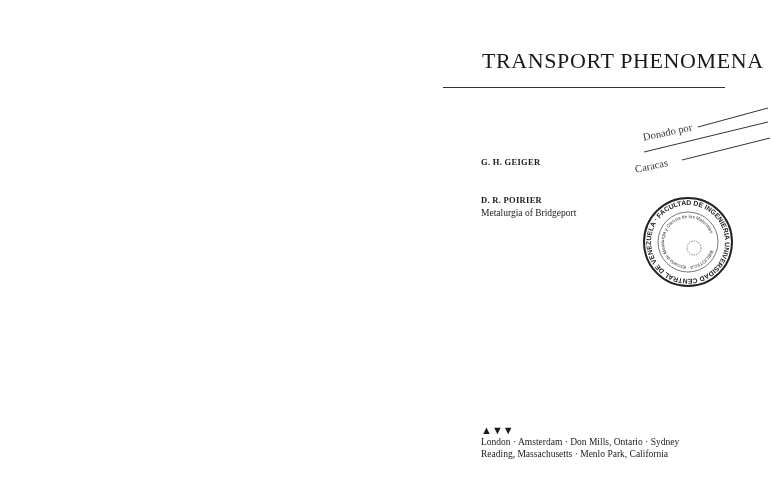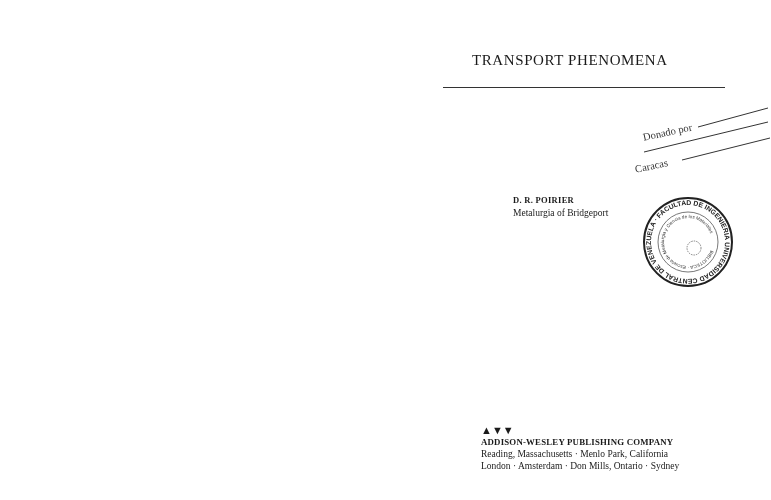--- a/index.html
+++ b/index.html
@@ -1,23 +1,23 @@
 <!DOCTYPE html>
 <html><head>
 <meta charset="utf-8">
 <style>
   html, body { margin:0; padding:0; background:#fff; }
   body { width:771px; height:500px; position:relative; overflow:hidden;
          font-family:"Liberation Serif","DejaVu Serif",serif; color:#1a1a1a; }
-  .title { position:absolute; left:472px; top:52px; font-size:15px; line-height:17px; letter-spacing:0.6px; }
+  .title { position:absolute; left:482px; top:52px; font-size:22px; line-height:17px; letter-spacing:0.6px; }
   .rule { position:absolute; left:443px; top:87px; width:282px; height:1px; background:#333; }
   .author { position:absolute; left:481px; font-size:9.5px; line-height:13px; }
   .author .name { font-weight:bold; font-size:8.5px; letter-spacing:0.3px; }
   .a1 { top:156px; }
-  .a2 { top:194px;margin-left:32px; }
+  .a2 { top:194px; }
   .donation { position:absolute; left:620px; top:98px; width:151px; height:70px; }
   .donation span { position:absolute; font-size:10.5px; color:#333; transform:rotate(-12deg); transform-origin:left top; }
   .stamp { position:absolute; left:642px; top:196px; width:92px; height:92px; }
   .publisher { position:absolute; left:481px; top:425px; font-size:9.5px; line-height:12px; }
   .publisher .logo { font-size:11px; line-height:10px; margin-bottom:1px; }
   .publisher .company { font-weight:bold; font-size:8.8px; letter-spacing:0.2px; }
 </style>
 </head>
 <body>
 
@@ -32,20 +32,21 @@
   <svg width="151" height="70" style="position:absolute;left:0;top:0">
     <line x1="78" y1="29" x2="148" y2="10" stroke="#333" stroke-width="1"></line>
     <line x1="24" y1="54" x2="148" y2="24" stroke="#333" stroke-width="1"></line>
     <line x1="62" y1="62" x2="150" y2="40" stroke="#333" stroke-width="1"></line>
   </svg>
   <span style="left:22px;top:34px">Donado por</span>
   <span style="left:14px;top:66px">Caracas</span>
 </div>
 
 <div class="author a1">
+  <div class="name">G. H. GEIGER</div>
 </div>
 <div class="author a2">
   <div class="name">D. R. POIRIER</div>
   <div>Metalurgia of Bridgeport</div>
 </div>
 
 <svg class="stamp" viewBox="0 0 92 92">
   <circle cx="46" cy="46" r="44" fill="none" stroke="#222" stroke-width="2"></circle>
   <circle cx="46" cy="46" r="30" fill="none" stroke="#555" stroke-width="0.8"></circle>
   <defs>
@@ -56,16 +57,15 @@
     <textPath href="#outerArc">UNIVERSIDAD CENTRAL DE VENEZUELA · FACULTAD DE INGENIERIA</textPath>
   </text>
   <text font-size="4.6" font-family="Liberation Sans, sans-serif" fill="#333" transform="rotate(200 46 46)">
     <textPath href="#innerArc">BIBLIOTECA · Escuela de Metalurgia y Ciencia de los Materiales</textPath>
   </text>
   <circle cx="52" cy="52" r="7" fill="none" stroke="#666" stroke-width="0.8" stroke-dasharray="1.5 1"></circle>
 </svg>
 
 <div class="publisher">
   <div class="logo">▲▼▼</div>
-  <div class="company">ADDISON-WESLEY PUBLISHING COMPANY</div>
+  <div>London · Amsterdam · Don Mills, Ontario · Sydney</div>
   <div>Reading, Massachusetts · Menlo Park, California</div>
-  <div>London · Amsterdam · Don Mills, Ontario · Sydney</div>
 </div>
 
 </body></html>

